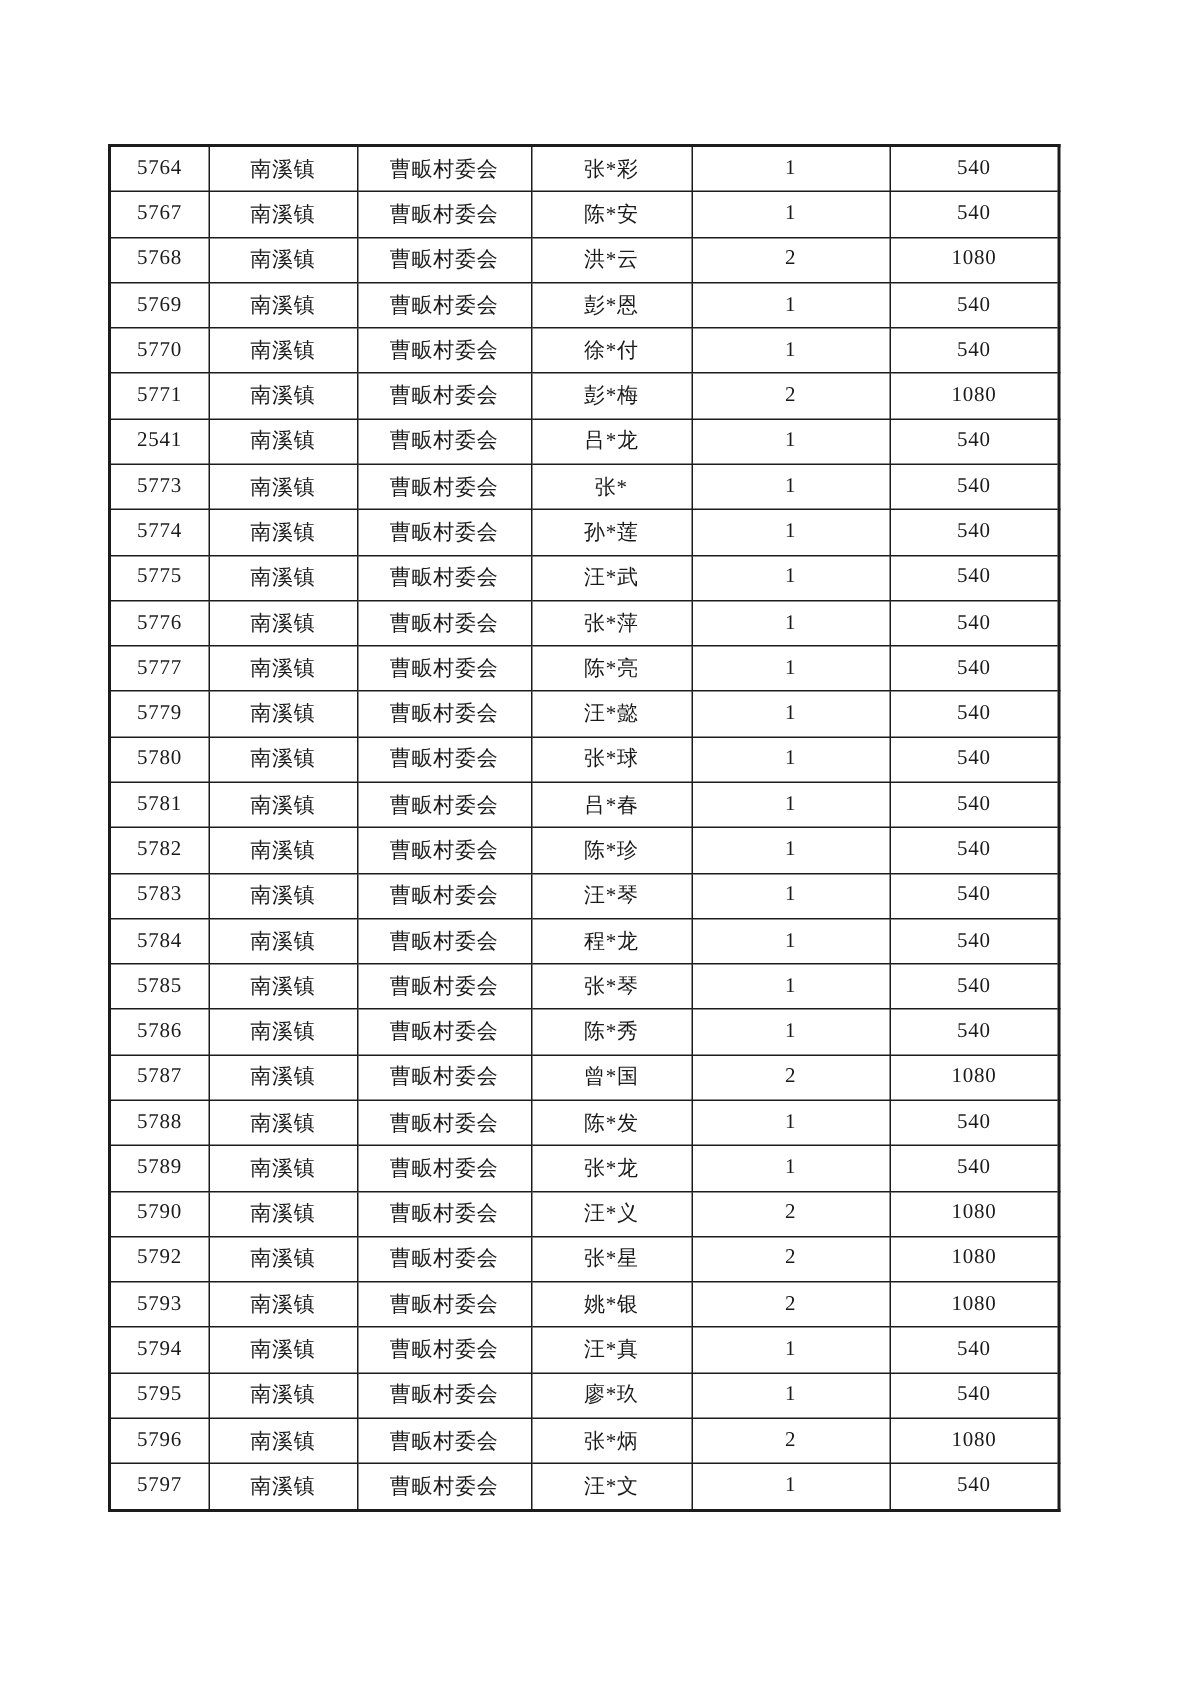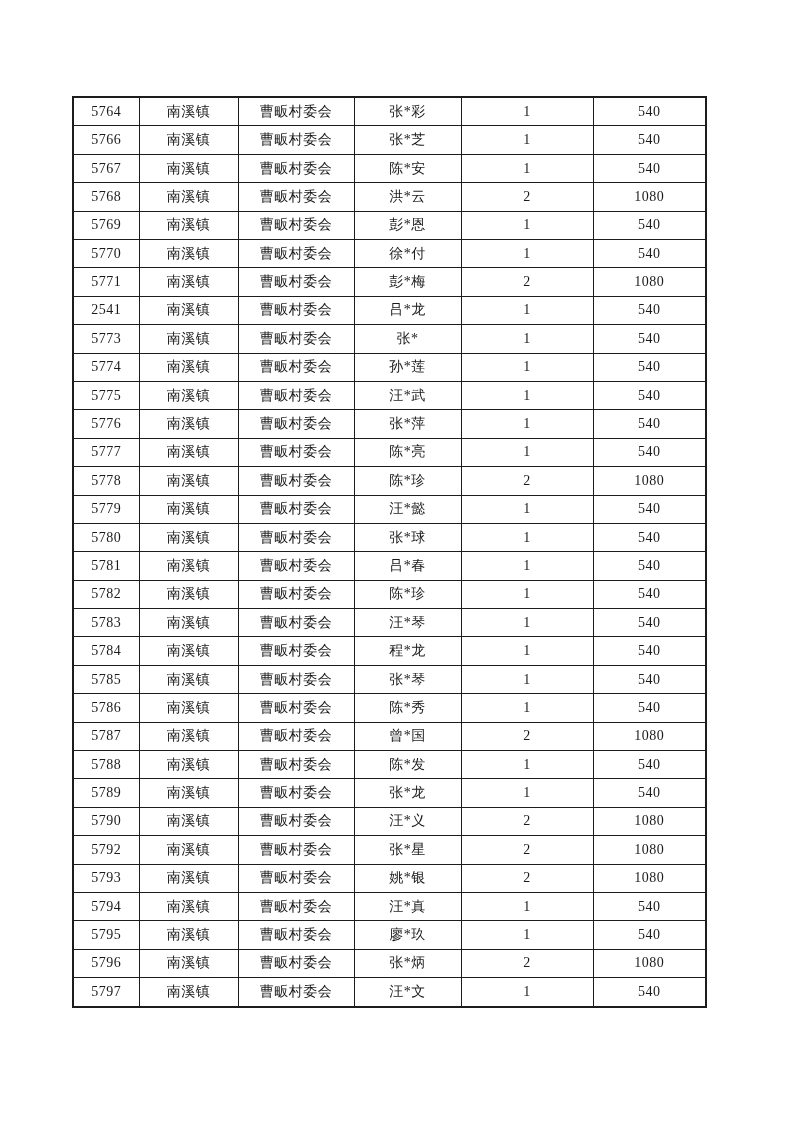--- a/index.html
+++ b/index.html
@@ -61,28 +61,20 @@
     <tbody>
         <tr>
           <td>5764</td>
           <td>南溪镇</td>
           <td>曹畈村委会</td>
           <td>张*彩</td>
           <td>1</td>
           <td>540</td>
         </tr>
         <tr>
-          <td>5766</td>
-          <td>南溪镇</td>
-          <td>曹畈村委会</td>
-          <td>张*芝</td>
-          <td>1</td>
-          <td>540</td>
-        </tr>
-        <tr>
           <td>5767</td>
           <td>南溪镇</td>
           <td>曹畈村委会</td>
           <td>陈*安</td>
           <td>1</td>
           <td>540</td>
         </tr>
         <tr>
           <td>5768</td>
           <td>南溪镇</td>
@@ -155,28 +147,20 @@
           <td>1</td>
           <td>540</td>
         </tr>
         <tr>
           <td>5777</td>
           <td>南溪镇</td>
           <td>曹畈村委会</td>
           <td>陈*亮</td>
           <td>1</td>
           <td>540</td>
-        </tr>
-        <tr>
-          <td>5778</td>
-          <td>南溪镇</td>
-          <td>曹畈村委会</td>
-          <td>陈*珍</td>
-          <td>2</td>
-          <td>1080</td>
         </tr>
         <tr>
           <td>5779</td>
           <td>南溪镇</td>
           <td>曹畈村委会</td>
           <td>汪*懿</td>
           <td>1</td>
           <td>540</td>
         </tr>
         <tr>

